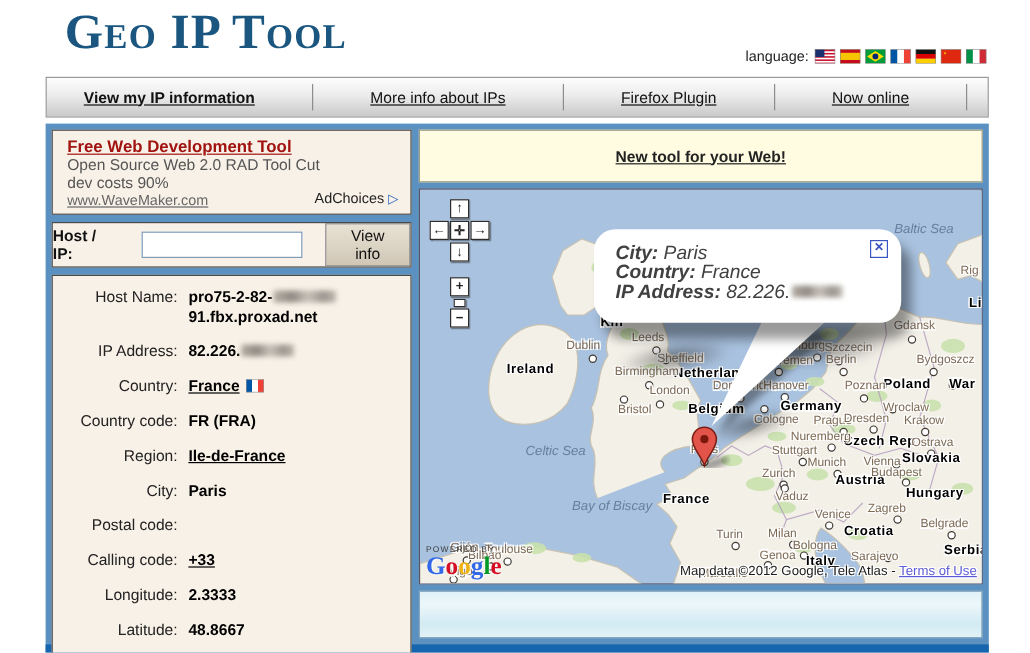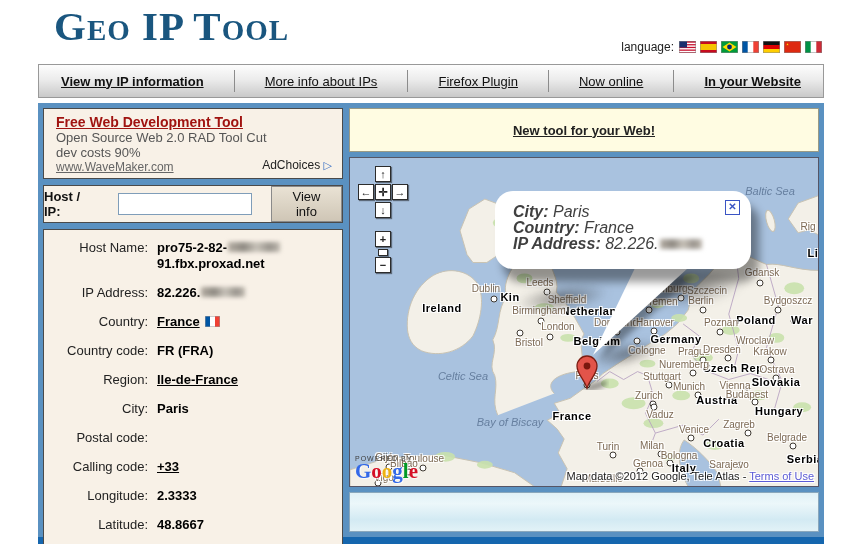--- a/index.html
+++ b/index.html
@@ -189,21 +189,20 @@
 
   <div class="nav" id="nav">
       <span class="nav-item bold">View my IP information</span>
       <span class="nav-sep"></span>
       <span class="nav-item">More info about IPs</span>
       <span class="nav-sep"></span>
       <span class="nav-item">Firefox Plugin</span>
       <span class="nav-sep"></span>
       <span class="nav-item">Now online</span>
       <span class="nav-sep"></span>
-      <span class="nav-item bold">In your Website</span>
     </div>
 
   <div class="wrapper">
 
     <div class="leftcol">
 
       <div class="box ad-box">
         <div class="ad-title">Free Web Development Tool</div>
         <div class="ad-line">Open Source Web 2.0 RAD Tool Cut</div>
         <div class="ad-line">dev costs 90%</div>
@@ -366,21 +365,21 @@
           <div class="gword" id="gword"><span style="color: rgb(51, 105, 232);">G</span><span style="color: rgb(213, 15, 37);">o</span><span style="color: rgb(238, 178, 17);">o</span><span style="color: rgb(51, 105, 232);">g</span><span style="color: rgb(0, 153, 37);">l</span><span style="color: rgb(213, 15, 37);">e</span></div>
         </div>
 
         <div class="attrib">
           <span>Map data ©2012 Google, Tele Atlas - </span><span class="terms">Terms of Use</span>
         </div>
       <span class="lbl sea" style="left: 420px; top: 33px;">Baltic Sea</span>
           <span class="lbl sea" style="left: 113px; top: 218px;">Celtic Sea</span>
           <span class="lbl sea" style="left: 160px; top: 264px;">Bay of Biscay</span>
           <span class="lbl country" style="left: 92px; top: 150px;">Ireland</span>
-          <span class="lbl country" style="left: 160px; top: 111px; margin-top: 28px;">Kin</span>
+          <span class="lbl country" style="left: 160px; top: 111px;">Kin</span>
           <span class="lbl country" style="left: 222px; top: 258px;">France</span>
           <span class="lbl country" style="left: 247px; top: 183px;">Belgium</span>
           <span class="lbl country" style="left: 326px; top: 181px;">Germany</span>
           <span class="lbl country" style="left: 246px; top: 153px;">Netherlands</span>
           <span class="lbl country" style="left: 406px; top: 162px;">Poland</span>
           <span class="lbl country" style="left: 452px; top: 162px;">War</span>
           <span class="lbl country" style="left: 383px; top: 210px;">Czech Rep</span>
           <span class="lbl country" style="left: 426px; top: 224px;">Slovakia</span>
           <span class="lbl country" style="left: 367px; top: 242px;">Austria</span>
           <span class="lbl country" style="left: 429px; top: 253px;">Hungary</span>

